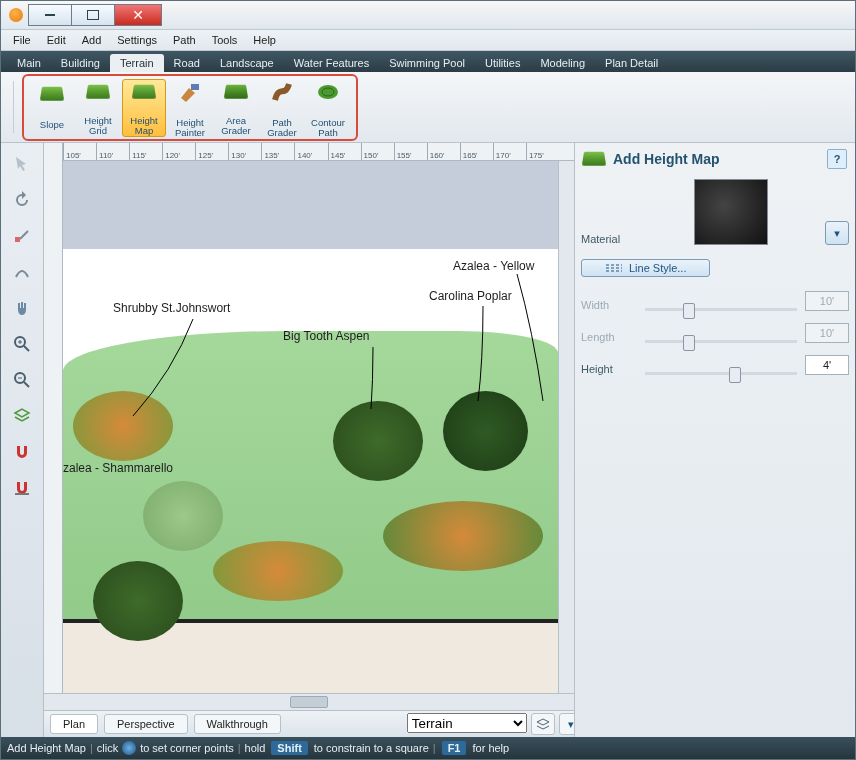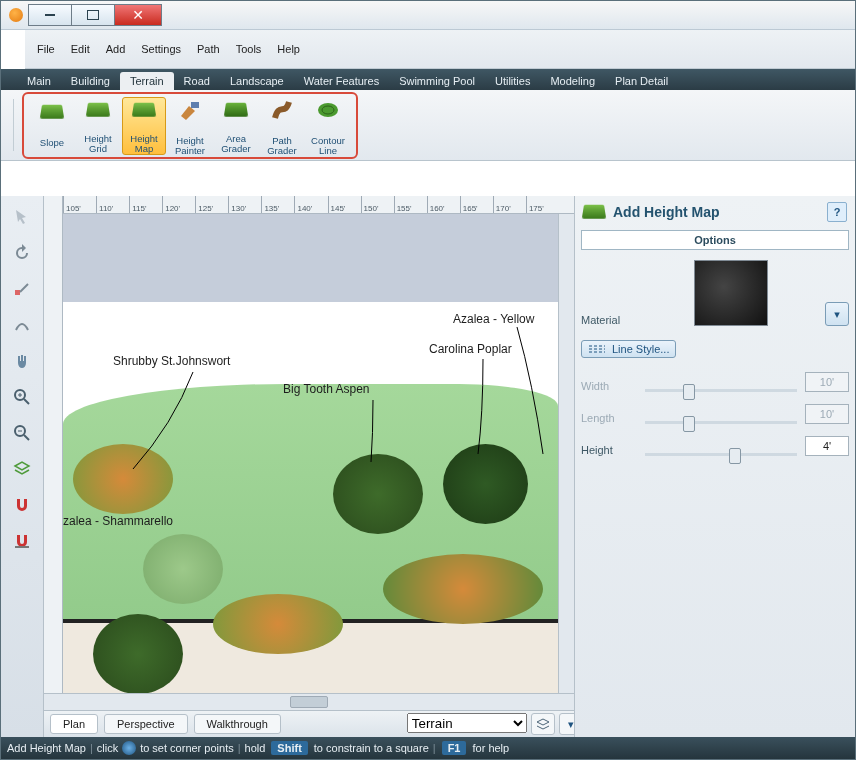--- a/index.html
+++ b/index.html
@@ -6,37 +6,37 @@
 .window{width:856px;height:760px;background:#fff;border:1px solid #5a6f7a;box-sizing:border-box;position:relative;display:flex;flex-direction:column;}
 .titlebar{height:28px;background:linear-gradient(#f7f7f7,#dfe7ee);display:flex;align-items:center;padding:0 0 0 8px;border-bottom:1px solid #bcc9d4;}
 .titlebar .app-icon{width:14px;height:14px;border-radius:50%;background:radial-gradient(circle at 40% 35%,#ffb347,#e47b12);margin-right:6px;}
 .titlebar .title{flex:1;color:#000;font-size:12px;}
 .winbtns{display:flex;}
 .winbtn{width:42px;height:20px;border:1px solid #6d7c88;margin-left:-1px;display:flex;align-items:center;justify-content:center;background:linear-gradient(#f7fbff,#d7e4ee);font-size:11px;color:#2b424f;}
 .winbtn.close{background:linear-gradient(#f07676,#c92b1f);color:#fff;width:46px;}
 .winbtn.min span{width:10px;height:2px;background:#2b424f;display:block;}
 .winbtn.max span{width:10px;height:8px;border:1px solid #2b424f;display:block;}
 .winbtn.close span{font-size:14px;line-height:1;}
-.menubar{height:20px;background:linear-gradient(#eef2f5,#e2e8ee);display:flex;align-items:center;gap:4px;padding:9px 6px;border-bottom:1px solid #c0cbd3;margin-left:24px;}
+.menubar{height:20px;background:linear-gradient(#eef2f5,#e2e8ee);display:flex;align-items:center;gap:4px;padding:0 6px;border-bottom:1px solid #c0cbd3;}
 .menubar .mitem{padding:2px 6px;}
-.ribtabs{height:21px;background:linear-gradient(#3f5764,#2b3c45);display:flex;align-items:flex-end;padding:0 16px;gap:0;}
+.ribtabs{height:21px;background:linear-gradient(#3f5764,#2b3c45);display:flex;align-items:flex-end;padding:0 6px;gap:0;}
 .ribtab{color:#e6eef3;padding:3px 10px;font-size:11px;}
 .ribtab.active{background:#eceff2;color:#1e2f38;border-top-left-radius:3px;border-top-right-radius:3px;}
 .ribbon{height:70px;background:linear-gradient(#f4f6f8,#e2e8ee);border-bottom:1px solid #b8c4cd;display:flex;align-items:center;padding:0 8px;gap:4px;}
 .hist{display:flex;gap:2px;margin-right:6px;}
 .histbtn{width:36px;height:54px;display:flex;flex-direction:column;align-items:center;justify-content:center;color:#7d8a93;}
 .histbtn svg{opacity:.45;}
 .histbtn .lbl{font-size:10px;margin-top:2px;}
 .ribsep{width:1px;height:52px;background:#c2cdd4;margin:0 4px;}
 .terrain-group{display:flex;border:2px solid #d84a3a;border-radius:6px;padding:3px 6px 2px 6px;gap:2px;}
 .tbtn{width:42px;height:54px;display:flex;flex-direction:column;align-items:center;justify-content:flex-start;padding-top:2px;border:1px solid transparent;border-radius:3px;}
 .tbtn.selected{background:linear-gradient(#ffe89a,#ffbf3d);border:1px solid #d79a18;}
 .tbtn .ico{width:28px;height:22px;display:flex;align-items:center;justify-content:center;}
 .tbtn .lbl{font-size:9.5px;color:#1f4f74;text-align:center;line-height:10px;margin-top:16px;}
-.workarea{flex:1;display:flex;position:relative;background:#c2410c;min-height:0;margin-top:35px;}
+.workarea{flex:1;display:flex;position:relative;background:#c2410c;min-height:0;}
 .lefttools{width:42px;background:linear-gradient(#e9eef3,#d7dfe7);display:flex;flex-direction:column;align-items:center;padding-top:6px;gap:6px;border-right:1px solid #b5c0c9;}
 .toolbtn{width:30px;height:28px;border:1px solid transparent;border-radius:3px;display:flex;align-items:center;justify-content:center;color:#3d5668;}
 .centerwrap{flex:1;display:flex;flex-direction:column;min-width:0;}
 .rulerrow{height:18px;display:flex;}
 .corner{width:18px;height:18px;background:#eef2f5;border-right:1px solid #aeb9c3;border-bottom:1px solid #aeb9c3;}
 .ruler-h{flex:1;background:#eef2f5;border-bottom:1px solid #aeb9c3;position:relative;overflow:hidden;}
 .ruler-h .ticks{position:absolute;inset:0;display:flex;}
 .ruler-h .tick{flex:1;border-left:1px solid #9faab5;font-size:8px;color:#4b5a65;padding-left:2px;display:flex;align-items:flex-end;}
 .canvasrow{flex:1;display:flex;min-height:0;}
 .ruler-v{width:18px;background:#eef2f5;border-right:1px solid #aeb9c3;}
@@ -59,21 +59,21 @@
 .panelhdr{display:flex;align-items:center;gap:8px;padding:2px;}
 .panelhdr .ico{width:22px;height:18px;}
 .panelhdr .title{font-weight:bold;color:#24536f;font-size:14px;flex:1;}
 .helpbtn{width:18px;height:18px;border:1px solid #8ab0cf;background:#dfeefb;color:#1f5480;display:flex;align-items:center;justify-content:center;font-weight:bold;border-radius:2px;}
 .options-hdr{border:1px solid #a0b6c4;background:#fff;padding:3px;text-align:center;font-weight:bold;color:#2c4c5e;margin:2px 0;}
 .optrow{display:flex;align-items:flex-end;gap:8px;margin:4px 0;}
 .optrow .label{width:56px;color:#3e5865;}
 .optrow .label.disabled{color:#9caab5;}
 .material-preview{width:72px;height:64px;border:1px solid #808b95;background:radial-gradient(circle at 40% 40%,#444,#111);margin:0 auto;}
 .dropbtn{width:22px;height:22px;border:1px solid #7a9cb6;background:linear-gradient(#eaf3fb,#cfe2f1);border-radius:3px;display:flex;align-items:center;justify-content:center;color:#1f5480;}
-.linestyle{display:inline-flex;align-items:center;gap:6px;padding:2px 6px;border:1px solid #7a9cb6;background:linear-gradient(#eaf3fb,#cfe2f1);border-radius:3px;color:#1f5480;}
+.linestyle{display:inline-flex;align-items:center;gap:6px;padding:2px 23px;border:1px solid #7a9cb6;background:linear-gradient(#eaf3fb,#cfe2f1);border-radius:3px;color:#1f5480;}
 .slider{display:flex;align-items:center;gap:4px;flex:1;}
 .slider .track{flex:1;height:3px;background:#cfd9e1;position:relative;}
 .slider .thumb{position:absolute;top:-5px;width:10px;height:14px;background:#e6ecf1;border:1px solid #8697a4;border-radius:2px;}
 .slider-value{width:42px;height:18px;border:1px solid #a5b2bc;background:#fff;text-align:center;line-height:18px;}
 .slider-value.disabled{color:#9caab5;background:#f0f3f6;}
 .statusbar{height:22px;background:linear-gradient(#3a505c,#25353d);display:flex;align-items:center;color:#e7eef3;font-size:11px;padding:0 6px;gap:4px;}
 .statusbar .chip{background:#2d6a9b;padding:1px 6px;border-radius:2px;margin:0 2px;font-weight:bold;}
 .statusbar .chip.f1{background:#2d6a9b;}
 .statusbar .sep{color:#7a8b95;}
 .hex{width:22px;height:16px;background:linear-gradient(#7dc24a,#3a7a1b);transform:perspective(40px) rotateX(30deg);border-radius:2px;}
@@ -171,21 +171,21 @@
 Grader</div>
         </div>
       <div class="tbtn">
           <div class="ico">
             <svg width="24" height="20">
               <ellipse cx="12" cy="10" rx="10" ry="7" fill="#4b9a2f"></ellipse>
               <ellipse cx="12" cy="10" rx="6" ry="4" fill="none" stroke="#2c6218"></ellipse>
             </svg>
           </div>
           <div class="lbl">Contour
-Line</div>
+Path</div>
         </div>
     </div>
   </div>
 
   <div class="workarea">
 
     <div class="lefttools">
       <div class="toolbtn">
           <svg width="18" height="18">
             <path d="M3 2l10 7-4 1 3 5-2 1-3-5-2 3z" fill="#b6c0c9"></path>
@@ -320,21 +320,20 @@
     </div>
 
     <div class="rightpanel">
       <div class="panelhdr">
         <div class="ico">
             <div class="hex"></div>
           </div>
         <div class="title">Add Height Map</div>
         <div class="helpbtn">?</div>
       </div>
-      <div class="options-hdr">Options</div>
       <div class="optrow">
         <div class="label">Material</div>
         <div style="flex:1;display:flex;justify-content:center">
             <div class="material-preview"></div>
           </div>
         <div class="dropbtn">
             <span>▾</span>
           </div>
       </div>
       <div style="margin:6px 0">

